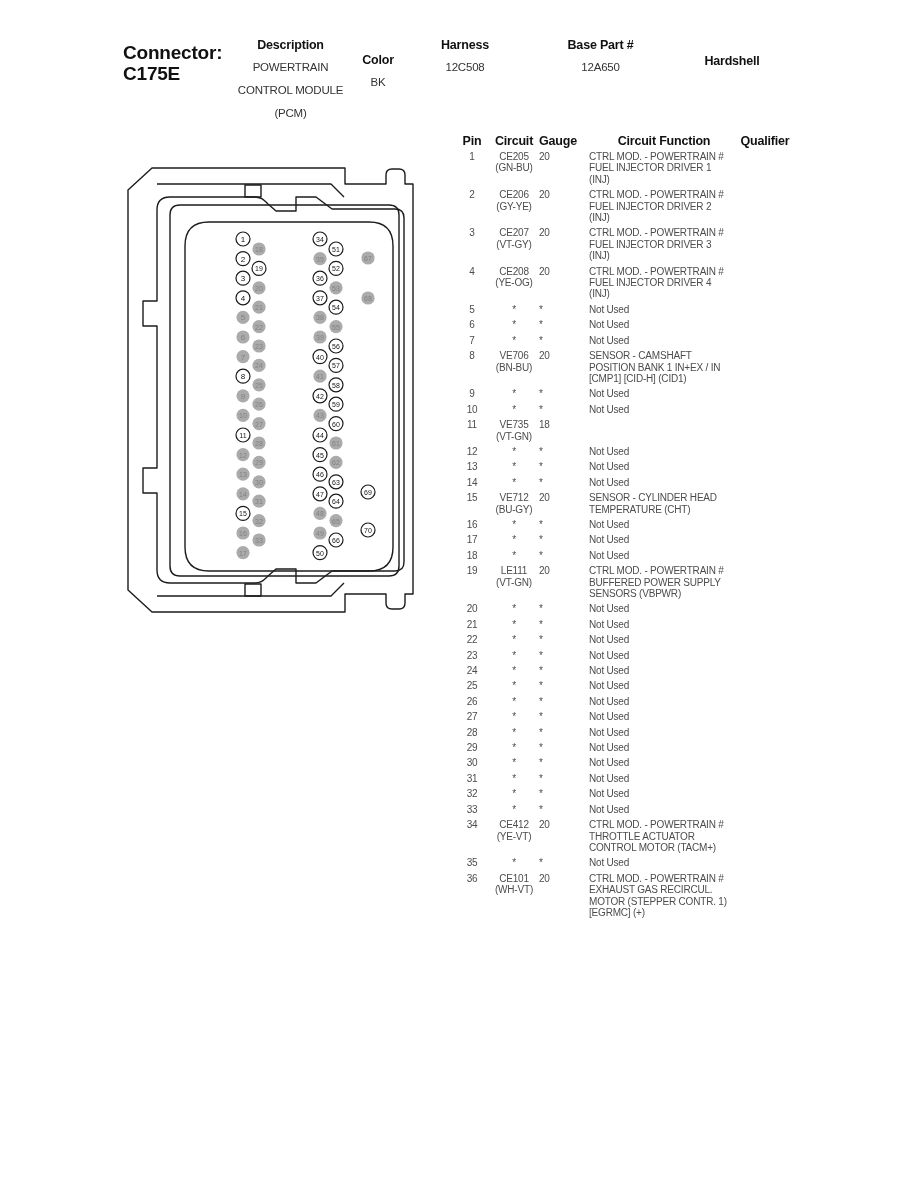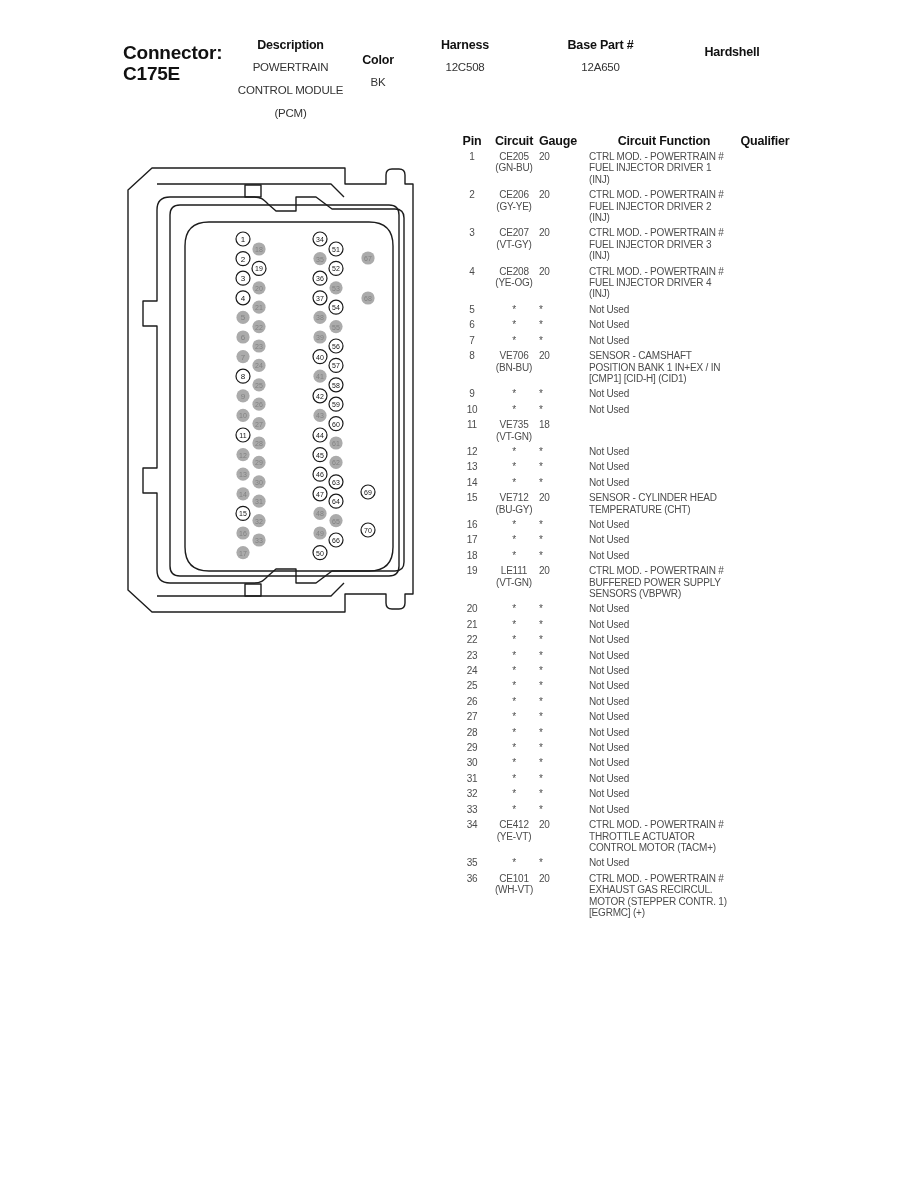--- a/index.html
+++ b/index.html
@@ -12,21 +12,21 @@
 
   
   .conn-label { left:123px; top:42px; font-size:19px; line-height:21px; font-weight:bold; color:#111; letter-spacing:-0.2px; }
   .hdr-col { text-align:center; }
   .hdr-col .lbl { font-size:12.5px; font-weight:bold; color:#111; letter-spacing:-0.2px; }
   .hdr-col .val { font-size:11.5px; color:#333; margin-top:4px; line-height:23px; letter-spacing:-0.2px; }
   #col-desc     { left:233px; top:38px; width:115px; }
   #col-color    { left:352px; top:53px; width:52px; }
   #col-harness  { left:420px; top:38px; width:90px; }
   #col-basepart { left:548px; top:38px; width:105px; }
-  #col-hardshell{ left:688px; top:45px; width:88px; }
+  #col-hardshell{ left:688px; top:54px; width:88px; }
 
   
   #diagram { left:0; top:0; width:918px; height:1188px; }
   #diagram path, #diagram rect.tick { fill:none; stroke:#1c1c1c; stroke-width:1.4; stroke-linejoin:round; }
   #diagram text { font-family:"Liberation Sans", sans-serif; }
 
   
   #pin-table { left:455px; top:134px; width:350px; }
   .t-head { display:flex; font-size:12.5px; font-weight:bold; color:#111; letter-spacing:-0.2px; margin-bottom:3px; }
   .t-row  { display:flex; align-items:flex-start; margin-bottom:4px; }

